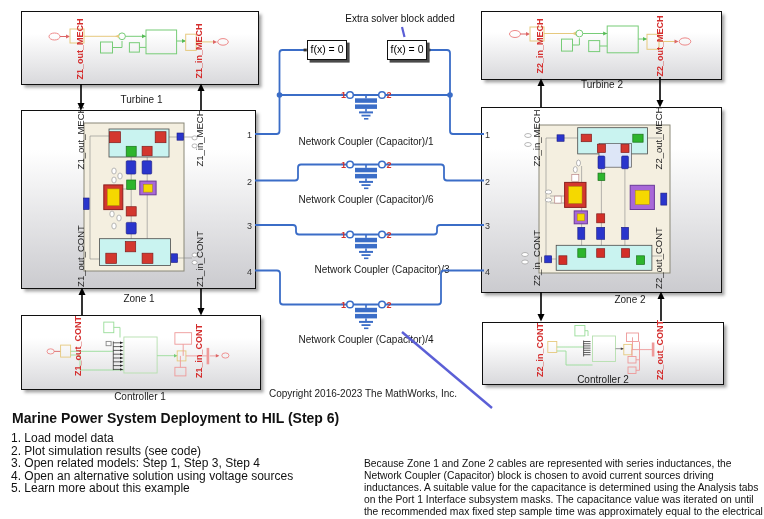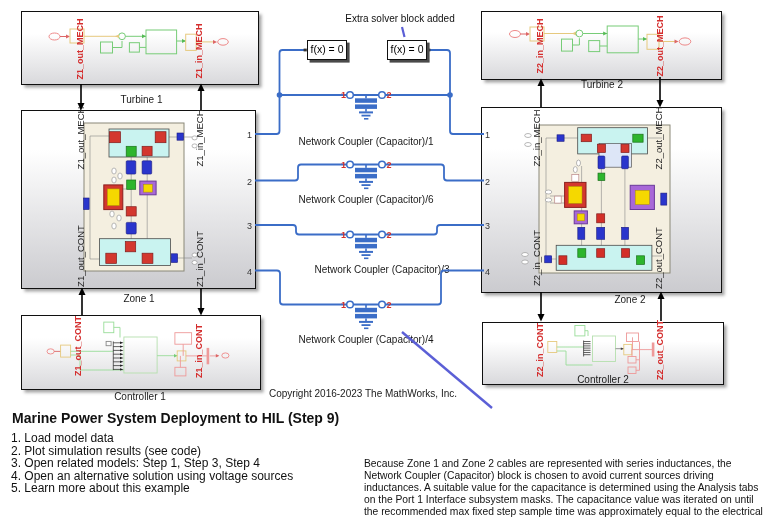--- a/index.html
+++ b/index.html
@@ -375,21 +375,21 @@
 <div style="position:absolute;left:307px;top:40px;width:38px;height:18px;border:1.5px solid #111;background:#fff;box-shadow:2.6px 2.6px 0 #4a4a4a;z-index:6;text-align:center;font-size:10.5px;line-height:17px;box-sizing:content-box;">f(x) = 0</div>
 <div style="position:absolute;left:387px;top:40px;width:38px;height:18px;border:1.5px solid #111;background:#fff;box-shadow:2.6px 2.6px 0 #4a4a4a;z-index:6;text-align:center;font-size:10.5px;line-height:17px;box-sizing:content-box;">f(x) = 0</div>
 
 <div style="position:absolute;left:400px;top:13px;transform:translateX(-50%);font-size:10px;color:#111;">Extra solver block added</div>
 <div class="lbl" style="left:366px;top:124px;margin-top:12px;">Network Coupler (Capacitor)/1</div>
 <div class="lbl" style="left:366px;top:194px;">Network Coupler (Capacitor)/6</div>
 <div class="lbl" style="left:382px;top:264px;">Network Coupler (Capacitor)/3</div>
 <div class="lbl" style="left:366px;top:334px;">Network Coupler (Capacitor)/4</div>
 <div class="lbl" style="left:363px;top:387.9px;">Copyright 2016-2023 The MathWorks, Inc.</div>
 
-<div style="position:absolute;left:12px;top:410px;font-size:14px;font-weight:bold;color:#111;">Marine Power System Deployment to HIL (Step 9)</div>
+<div style="position:absolute;left:12px;top:410px;font-size:14px;font-weight:bold;color:#111;">Marine Power System Deployment to HIL (Step 6)</div>
 <div style="position:absolute;left:11px;top:432px;font-size:12px;color:#111;line-height:12.6px;white-space:nowrap;">
 1. Load model data<br>
 2. Plot simulation results (see code)<br>
 3. Open related models: Step 1, Step 3, Step 4<br>
 4. Open an alternative solution using voltage sources<br>
 5. Learn more about this example
 </div>
 <div style="position:absolute;left:364px;top:410px;font-size:10.3px;color:#111;line-height:11.9px;white-space:nowrap;margin-top:48px;">
 Because Zone 1 and Zone 2 cables are represented with series inductances, the<br>
 Network Coupler (Capacitor) block is chosen to avoid current sources driving<br>

